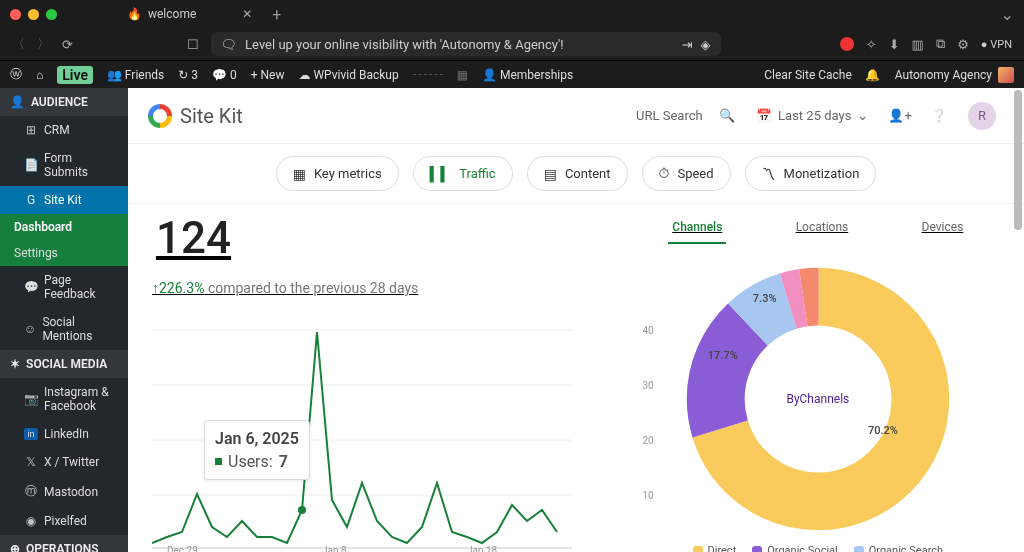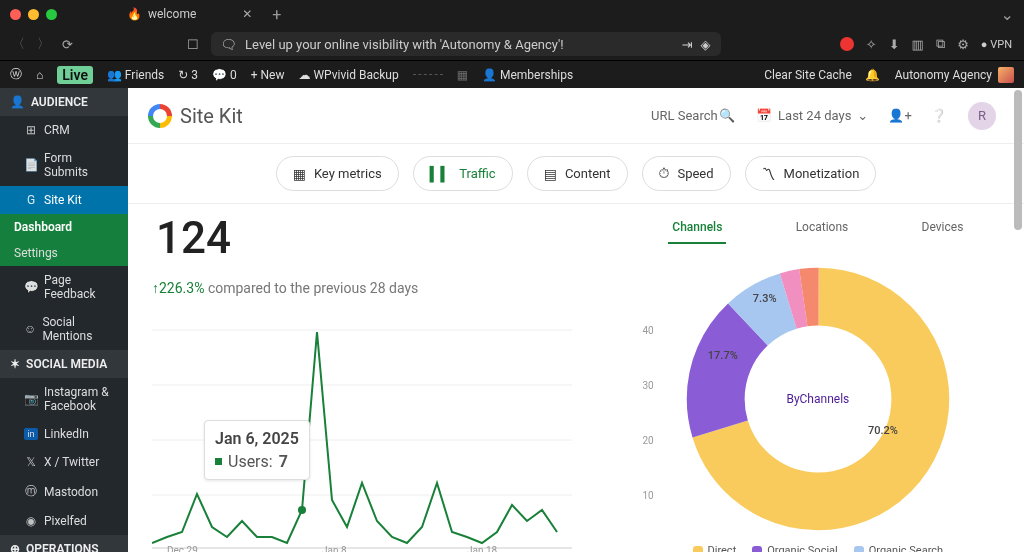--- a/index.html
+++ b/index.html
@@ -42,30 +42,30 @@
 
   
   .main{flex:1; background:#f9f9f9; display:flex; flex-direction:column; overflow:hidden;}
   .topbar{background:#fff; border-bottom:1px solid #eee; height:56px; display:flex; align-items:center; padding:0 28px 0 20px; gap:10px;}
   .brand{display:flex; align-items:center; gap:8px;}
   .g-logo{width:24px;height:24px;border-radius:50%;background:conic-gradient(#ea4335 0 90deg,#fbbc05 90deg 180deg,#34a853 180deg 270deg,#4285f4 270deg 360deg); position:relative;}
   .g-logo::after{content:"";position:absolute;inset:5px;border-radius:50%;background:#fff;}
   .brand-name{font-size:20px; color:#555;}
   .topbar .spacer{flex:1;}
   .top-ctl{display:flex; align-items:center; gap:20px; color:#666; font-size:13px;}
-  .top-ctl .url-search{display:flex;align-items:center;gap:2px;justify-content:center;}
+  .top-ctl .url-search{display:flex;align-items:center;gap:17px;justify-content:center;}
   .top-ctl .date{display:flex;align-items:center;gap:6px;}
   .avatar{width:28px;height:28px;border-radius:50%;background:#e3d4e8;display:flex;align-items:center;justify-content:center;color:#7b5c87;font-size:13px;}
 
   .pillrow{background:#fff; padding:12px 0; display:flex; justify-content:center; gap:14px; border-bottom:1px solid #eee;}
   .pill{border:1px solid #ddd; border-radius:20px; padding:8px 16px; font-size:13px; color:#333; display:flex; align-items:center; gap:8px; background:#fff;}
   .pill.active{color:#188038;}
   .pill .picon{font-size:14px;}
 
-  .content{flex:1; background:#fff; display:flex; padding:8px 24px 0 24px; gap:10px; overflow:hidden;}
+  .content{flex:1; background:#fff; display:flex; padding:8px 24px 0 24px; gap:10px; overflow:hidden;text-decoration:underline;}
   .left{flex:1.3; position:relative;}
   .big{font-size:44px; font-weight:500; color:#222; padding-left:4px;}
   .delta{font-size:14px; color:#188038; margin-top:16px;}
   .delta .grey{color:#777;}
   .chart{position:relative; margin-top:24px;}
   .plot{width:440px; height:230px;}
   .y-tick{position:absolute; font-size:10px; color:#999; right:-28px; transform:translateY(-50%);}
   .x-tick{position:absolute; font-size:10px; color:#999; bottom:-2px;}
   .tooltip{position:absolute; background:#fff; border:1px solid #ddd; border-radius:4px; padding:8px 10px; font-size:16px; left:52px; top:100px; box-shadow:0 1px 3px rgba(0,0,0,.1);}
   .tooltip .tt-title{font-weight:600; color:#444; margin-bottom:4px;}
@@ -216,21 +216,21 @@
         <span class="brand-name">Site Kit</span>
       </div>
       <span class="spacer"></span>
       <div class="top-ctl">
         <span class="url-search">
           <span>URL Search</span>
           <span>🔍</span>
         </span>
         <span class="date">
           <span>📅</span>
-          <span>Last 24 days</span>
+          <span>Last 25 days</span>
           <span>⌄</span>
         </span>
         <span>👤+</span>
         <span>❔</span>
         <span class="avatar">R</span>
       </div>
     </div>
 
     <div class="pillrow">
       <div class="pill">

